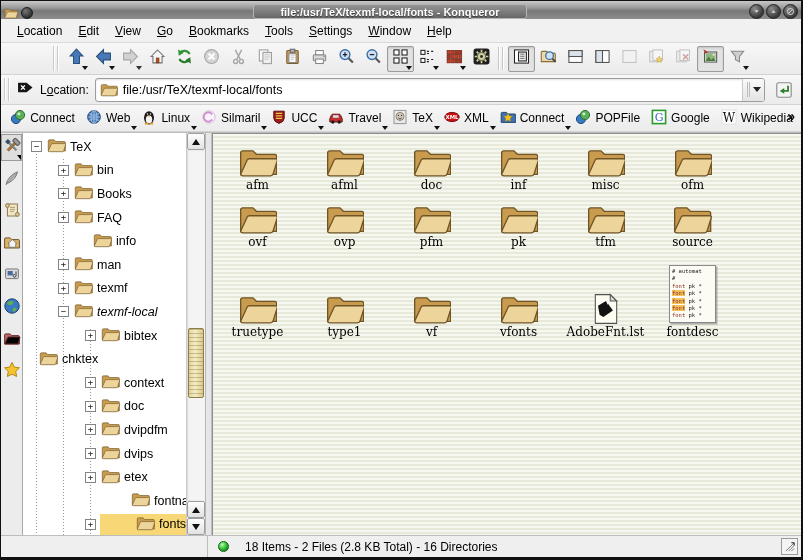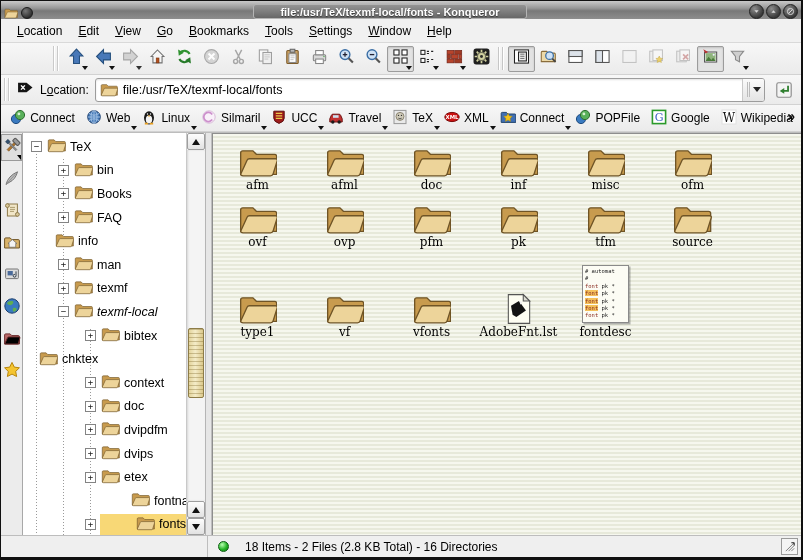--- a/index.html
+++ b/index.html
@@ -614,21 +614,21 @@
         <div class="tree-row" style="padding-left: 35px;">
           <span class="expander">+</span>
           <span class="rowbox">
             <span><svg viewBox="0 0 30 25" xmlns="http://www.w3.org/2000/svg">
                 <path d="M2 22 V6 q0-1.6 1.6-1.6 h7.6 l2.6 2.6 h13.6 q1.6 0 1.6 1.6 V22z" fill="#c89b4e" stroke="#6f5426"></path>
                 <path d="M2 22 L6.8 11.4 q.5-1.1 1.7-1.1 h19.6 q1.8 0 1.3 1.7 L26.4 21.6 q-.5 1.5-2 1.5 H3.8 q-1.8 0-1.8-1.1z" fill="#edd49a" stroke="#6f5426"></path>
               </svg></span>
             <span class="tree-label">FAQ</span>
           </span>
         </div>
-        <div class="tree-row" style="padding-left: 16px;">
+        <div class="tree-row" style="padding-left: 54px;">
           <span class="expander hidden"></span>
           <span class="rowbox">
             <span><svg viewBox="0 0 30 25" xmlns="http://www.w3.org/2000/svg">
                 <path d="M2 22 V6 q0-1.6 1.6-1.6 h7.6 l2.6 2.6 h13.6 q1.6 0 1.6 1.6 V22z" fill="#c89b4e" stroke="#6f5426"></path>
                 <path d="M2 22 L6.8 11.4 q.5-1.1 1.7-1.1 h19.6 q1.8 0 1.3 1.7 L26.4 21.6 q-.5 1.5-2 1.5 H3.8 q-1.8 0-1.8-1.1z" fill="#edd49a" stroke="#6f5426"></path>
               </svg></span>
             <span class="tree-label">info</span>
           </span>
         </div>
         <div class="tree-row" style="padding-left: 35px;">
@@ -850,20 +850,27 @@
                 <path d="M2 22 L6.8 11.4 q.5-1.1 1.7-1.1 h19.6 q1.8 0 1.3 1.7 L26.4 21.6 q-.5 1.5-2 1.5 H3.8 q-1.8 0-1.8-1.1z" fill="#edd49a" stroke="#6f5426"></path>
               </svg></span>
             <span class="file-label">tfm</span>
           </div>
           <div class="file-item">
             <span class="big-folder"><svg viewBox="0 0 30 25" xmlns="http://www.w3.org/2000/svg">
                 <path d="M2 22 V6 q0-1.6 1.6-1.6 h7.6 l2.6 2.6 h13.6 q1.6 0 1.6 1.6 V22z" fill="#c89b4e" stroke="#6f5426"></path>
                 <path d="M2 22 L6.8 11.4 q.5-1.1 1.7-1.1 h19.6 q1.8 0 1.3 1.7 L26.4 21.6 q-.5 1.5-2 1.5 H3.8 q-1.8 0-1.8-1.1z" fill="#edd49a" stroke="#6f5426"></path>
               </svg></span>
             <span class="file-label">source</span>
+          </div>
+          <div class="file-item">
+            <span class="big-folder"><svg viewBox="0 0 30 25" xmlns="http://www.w3.org/2000/svg">
+                <path d="M2 22 V6 q0-1.6 1.6-1.6 h7.6 l2.6 2.6 h13.6 q1.6 0 1.6 1.6 V22z" fill="#c89b4e" stroke="#6f5426"></path>
+                <path d="M2 22 L6.8 11.4 q.5-1.1 1.7-1.1 h19.6 q1.8 0 1.3 1.7 L26.4 21.6 q-.5 1.5-2 1.5 H3.8 q-1.8 0-1.8-1.1z" fill="#edd49a" stroke="#6f5426"></path>
+              </svg></span>
+            <span class="file-label">truetype</span>
           </div>
           <div class="file-item">
             <span class="big-folder"><svg viewBox="0 0 30 25" xmlns="http://www.w3.org/2000/svg">
                 <path d="M2 22 V6 q0-1.6 1.6-1.6 h7.6 l2.6 2.6 h13.6 q1.6 0 1.6 1.6 V22z" fill="#c89b4e" stroke="#6f5426"></path>
                 <path d="M2 22 L6.8 11.4 q.5-1.1 1.7-1.1 h19.6 q1.8 0 1.3 1.7 L26.4 21.6 q-.5 1.5-2 1.5 H3.8 q-1.8 0-1.8-1.1z" fill="#edd49a" stroke="#6f5426"></path>
               </svg></span>
             <span class="file-label">type1</span>
           </div>
           <div class="file-item">
             <span class="big-folder"><svg viewBox="0 0 30 25" xmlns="http://www.w3.org/2000/svg">

